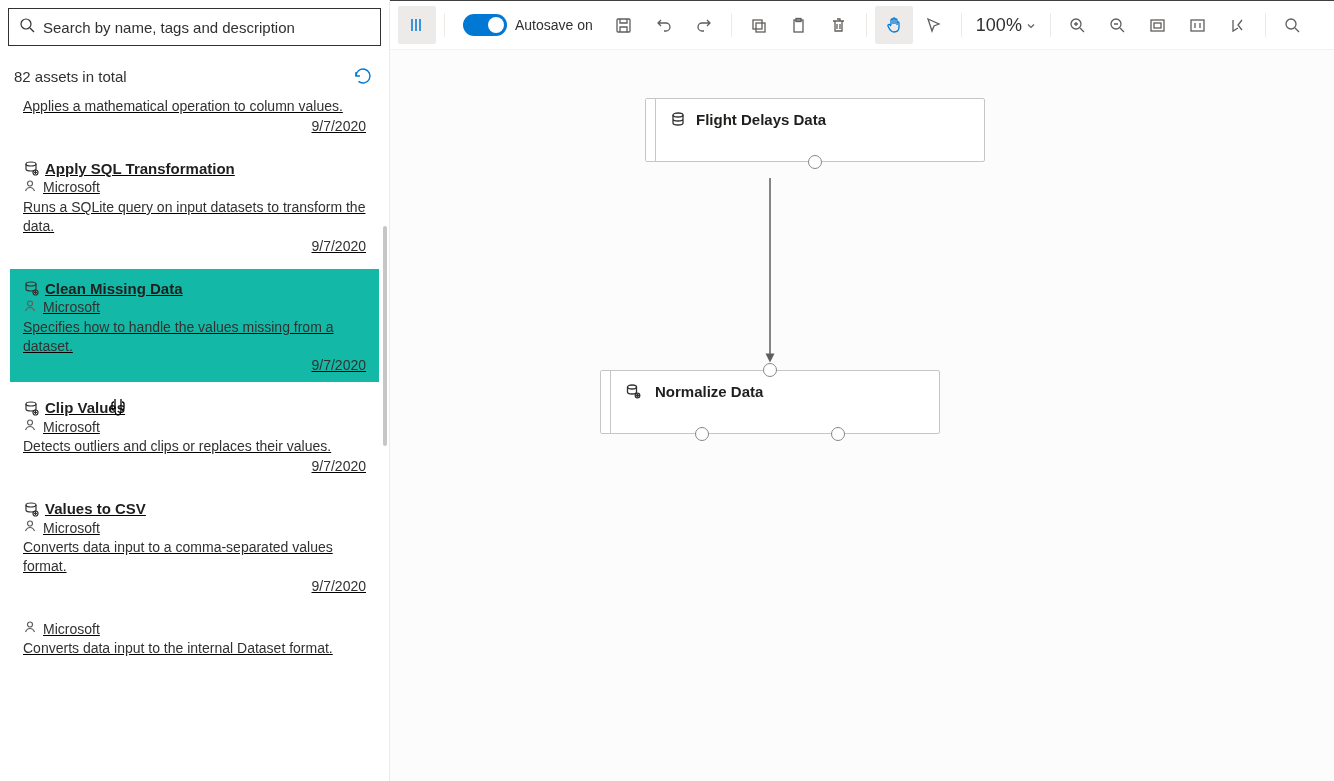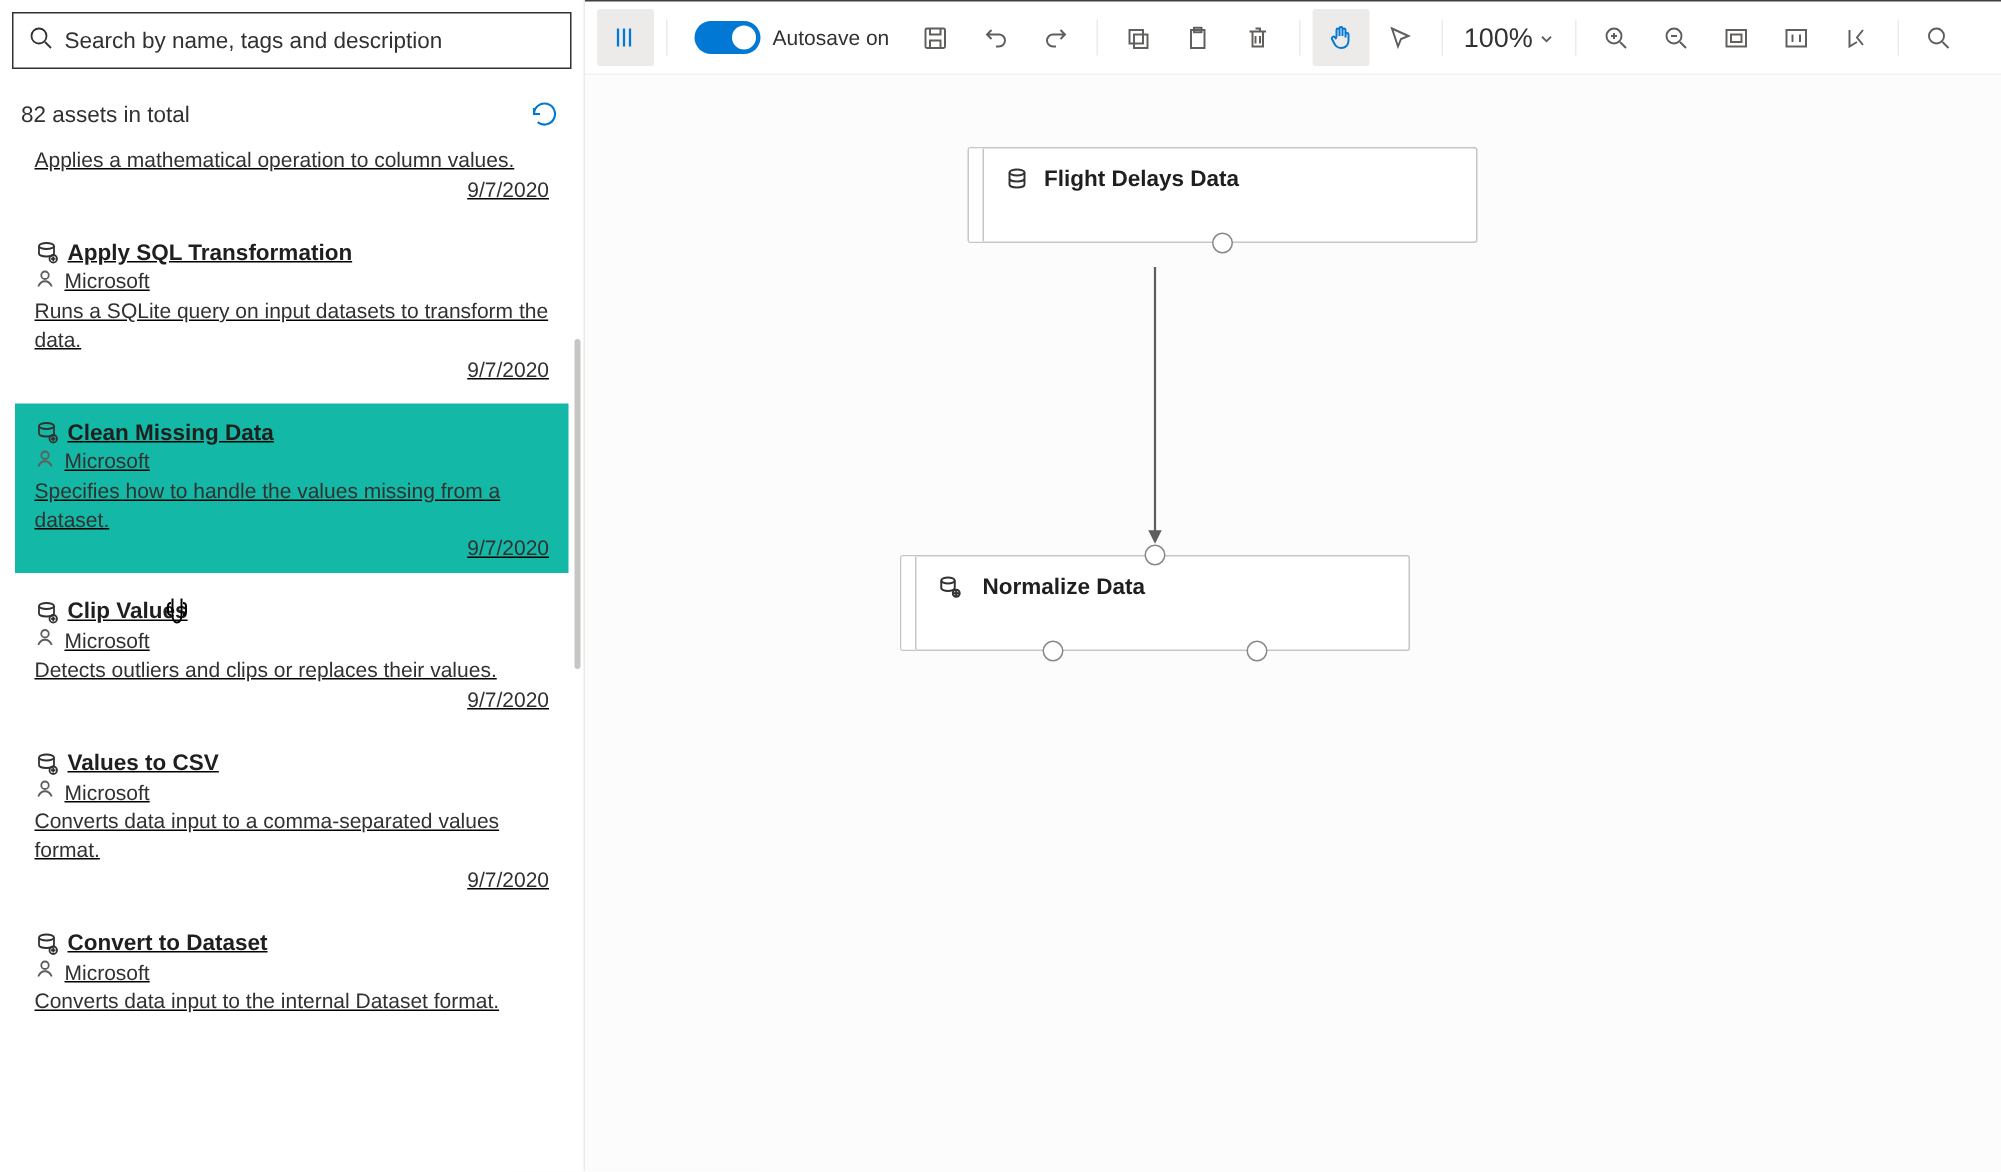--- a/index.html
+++ b/index.html
@@ -173,31 +173,20 @@
               <circle cx="7" cy="4.5" r="2.5"></circle>
               <path d="M2.5 12c1-2.5 3-3.5 4.5-3.5s3.5 1 4.5 3.5"></path>
             </svg></span>
         <span>Microsoft</span>
       </div>
       <div class="asset-desc">Converts data input to a comma-separated values format.</div>
       <div class="asset-date">9/7/2020</div>
     </div>
 
     <div class="asset-item">
-      <div class="asset-title-row">
-        <span class="module-icon">
-            <svg width="16" height="16" viewBox="0 0 16 16" fill="none" stroke="#323130" stroke-width="1.2">
-              <ellipse cx="8" cy="4" rx="5" ry="2"></ellipse>
-              <path d="M3 4v5c0 1.1 2.2 2 5 2s5-.9 5-2V4"></path>
-              <circle cx="12.5" cy="12.5" r="2.5"></circle>
-              <path d="M12.5 11v3M11 12.5h3"></path>
-            </svg>
-          </span>
-        <span class="asset-title">Convert to Dataset</span>
-      </div>
       <div class="asset-author-row">
         <span><svg width="14" height="14" viewBox="0 0 14 14" fill="none" stroke="#605e5c" stroke-width="1.2">
               <circle cx="7" cy="4.5" r="2.5"></circle>
               <path d="M2.5 12c1-2.5 3-3.5 4.5-3.5s3.5 1 4.5 3.5"></path>
             </svg></span>
         <span>Microsoft</span>
       </div>
       <div class="asset-desc">Converts data input to the internal Dataset format.</div>
     </div>
   </div>

